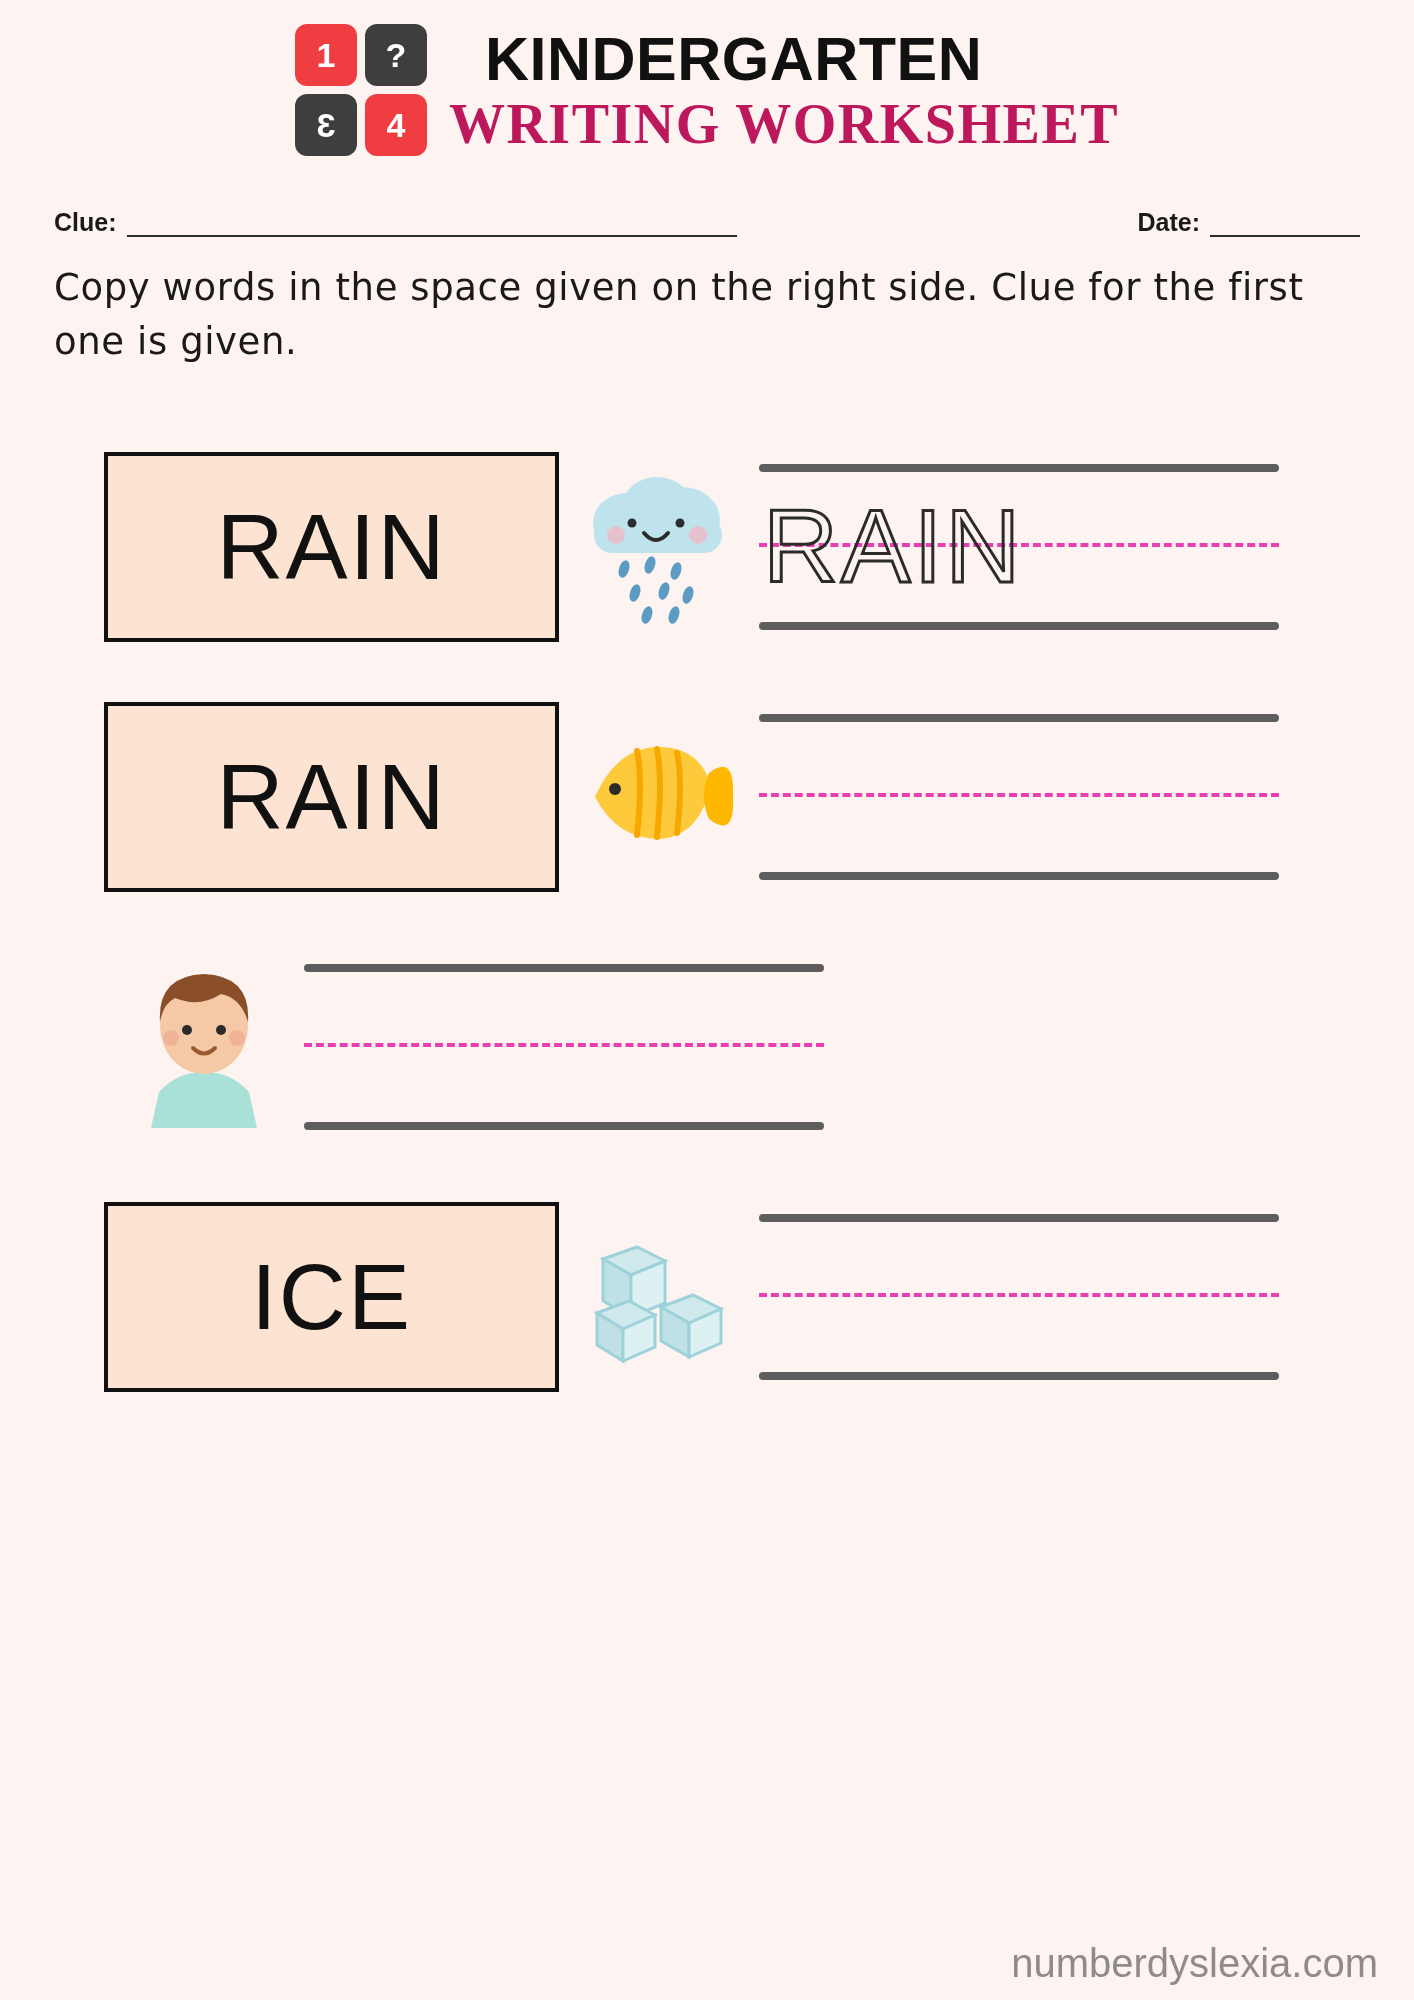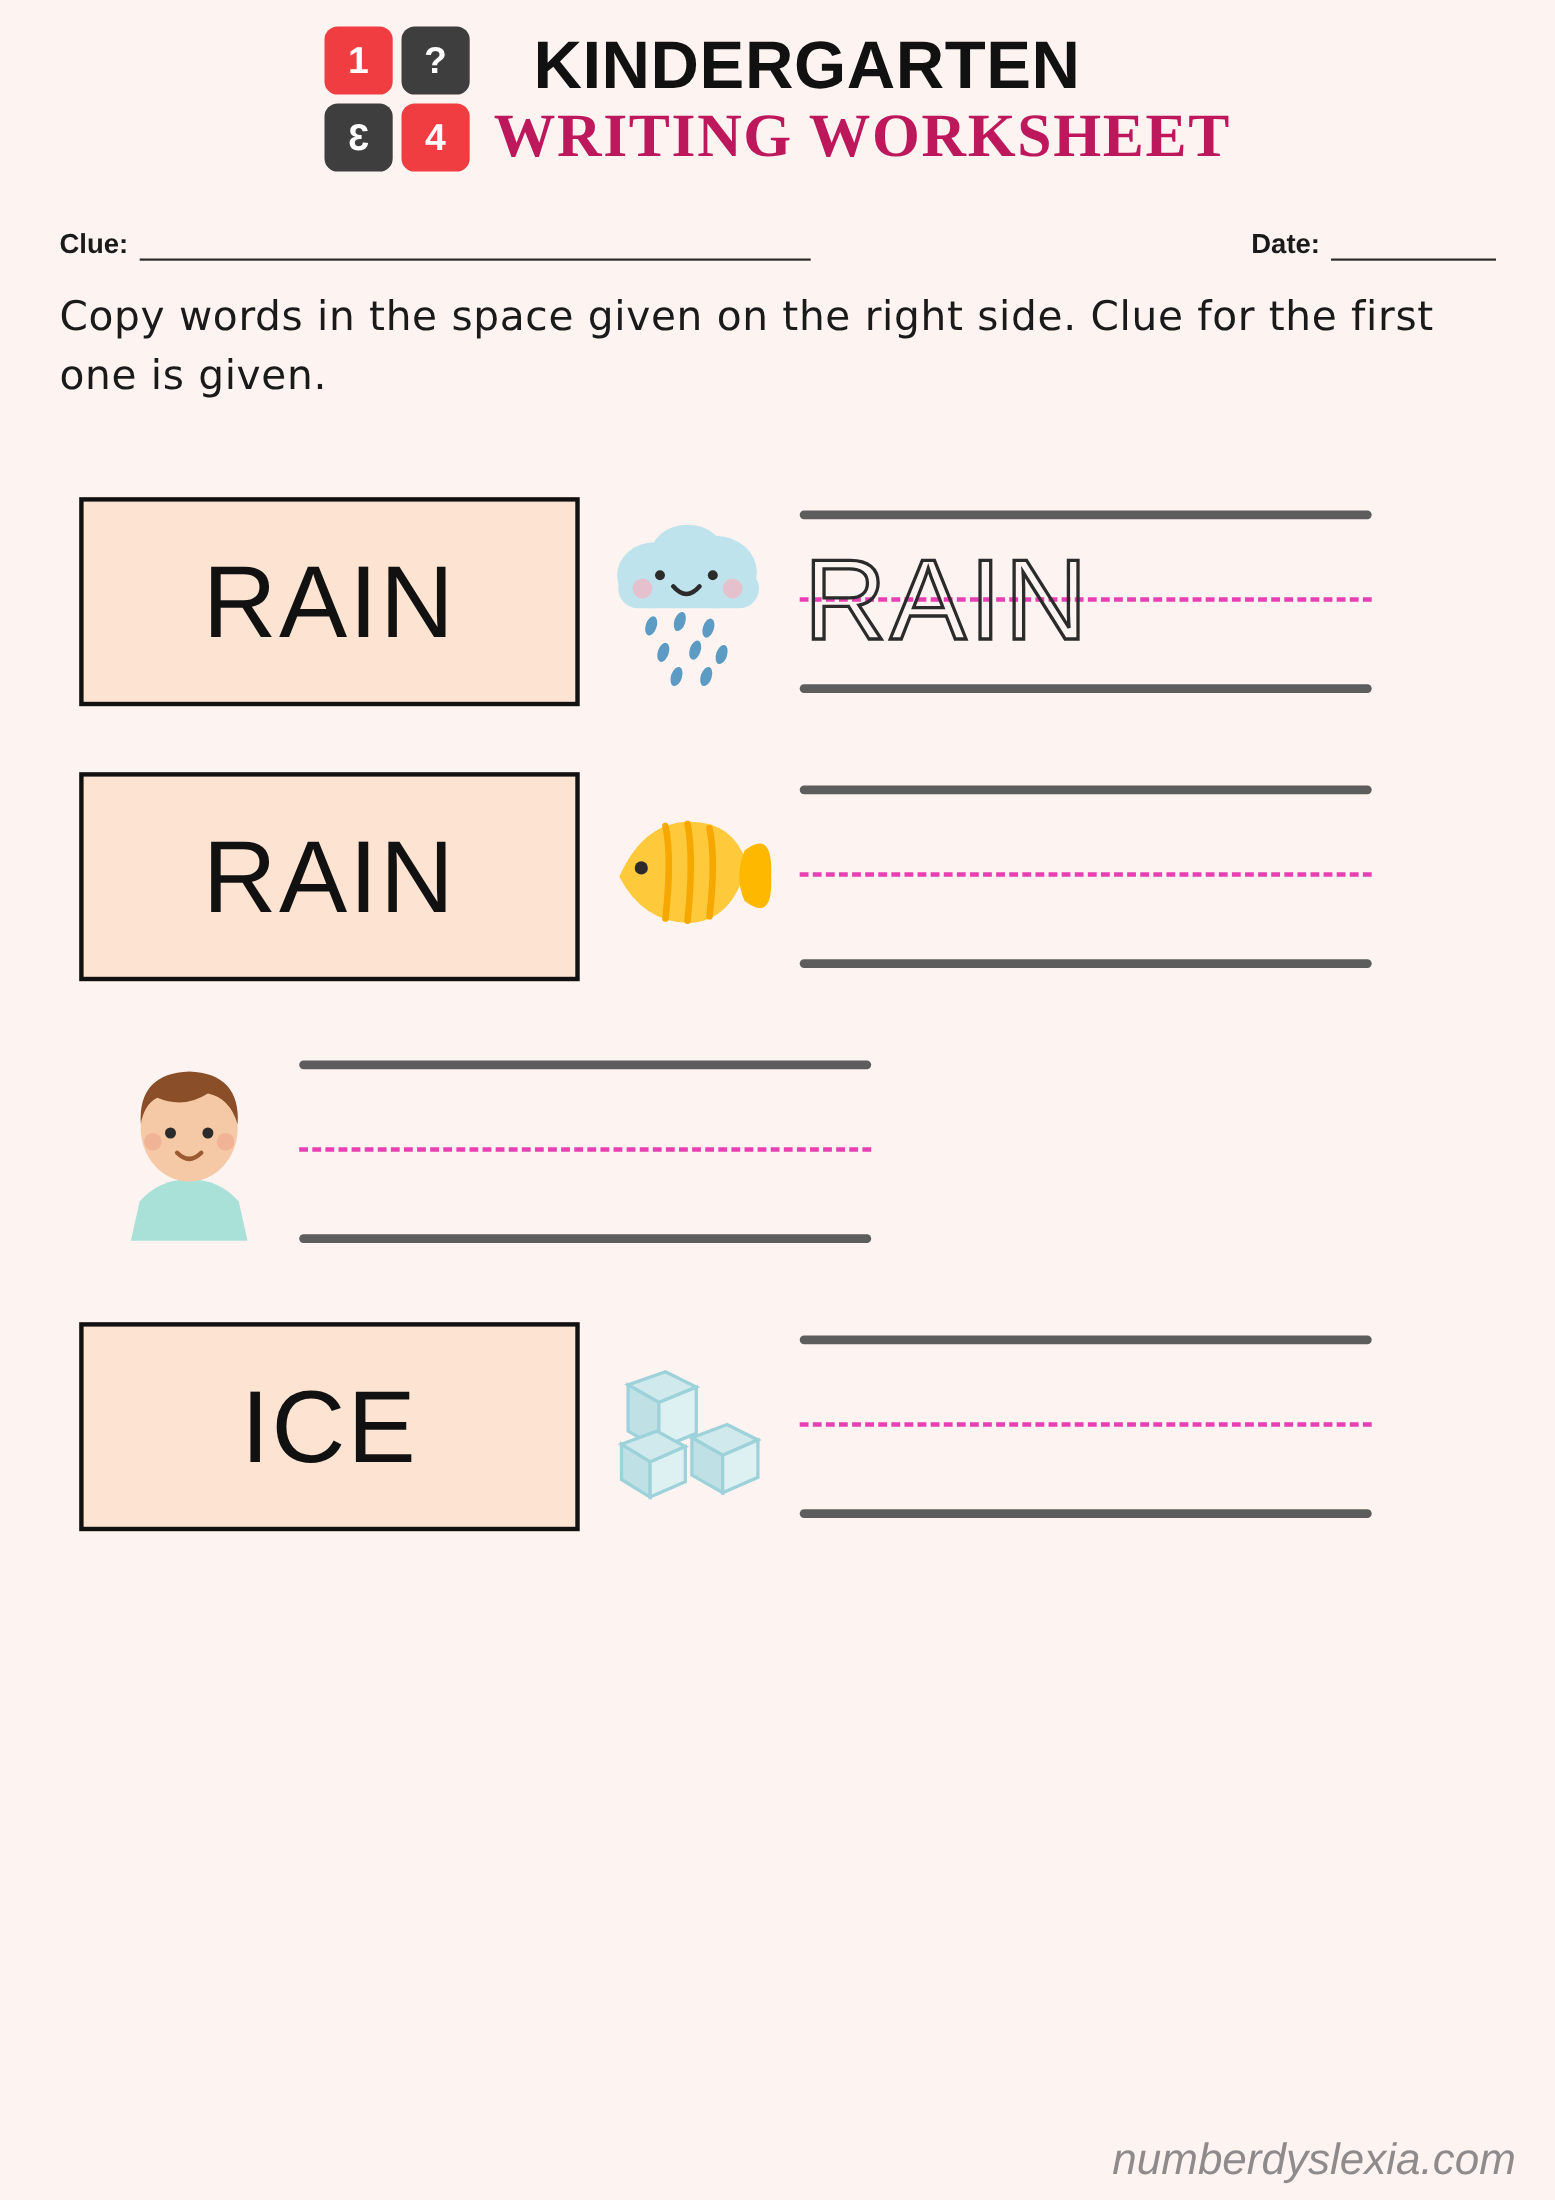--- a/index.html
+++ b/index.html
@@ -95,21 +95,21 @@
   }
 
   
   .rows {
     margin-top: 54px;
   }
   .row {
     display: flex;
     align-items: center;
     height: 250px;
-    padding-left: 72px;
+    padding-left: 104px;
   }
   .word-box {
     width: 455px;
     height: 190px;
     background: #fce3d2;
     border: 4px solid #111;
     display: flex;
     align-items: center;
     justify-content: center;
     box-sizing: border-box;
@@ -170,21 +170,20 @@
   }
 
   
   .footer {
     position: absolute;
     right: 36px;
     bottom: 14px;
     font-size: 40px;
     color: #8f8b8c;
     font-family: "Liberation Sans", sans-serif;
-    font-style: italic;
   }
 </style>
 </head>
 <body>
 
 <div class="header">
   <div class="logo-grid">
     <div class="logo-cell red">1</div>
     <div class="logo-cell dark">?</div>
     <div class="logo-cell dark flip">3</div>

